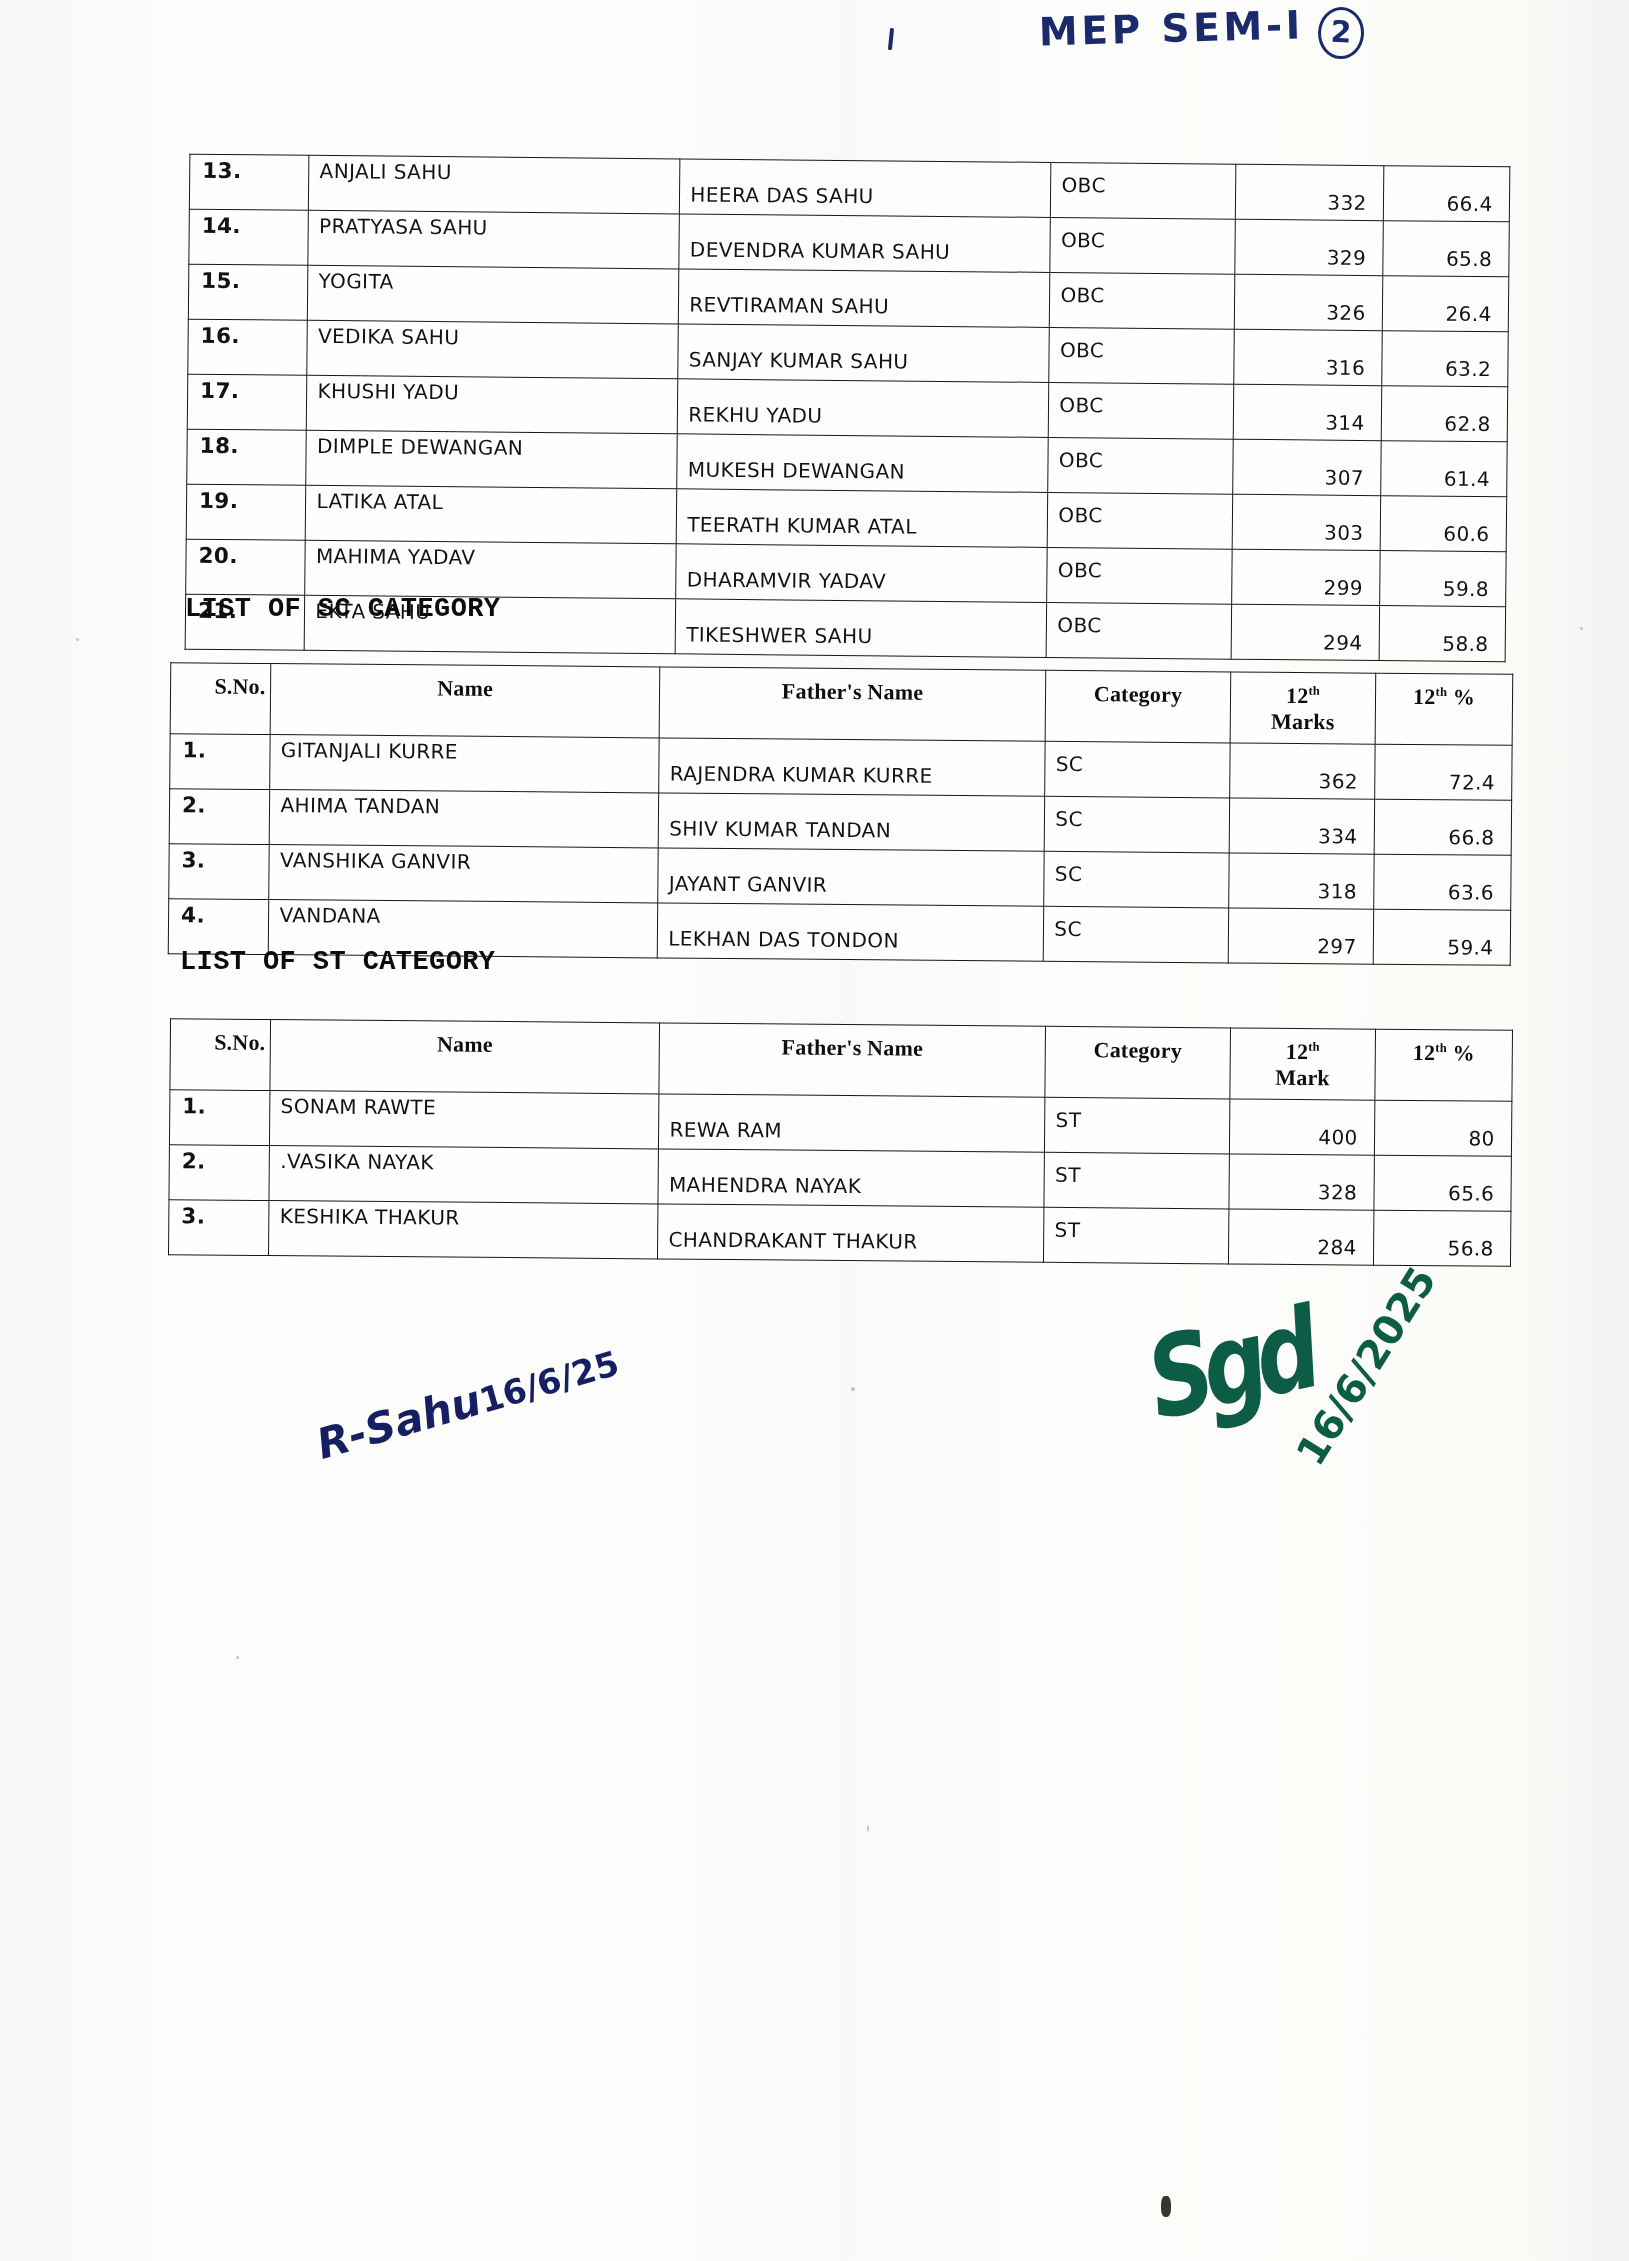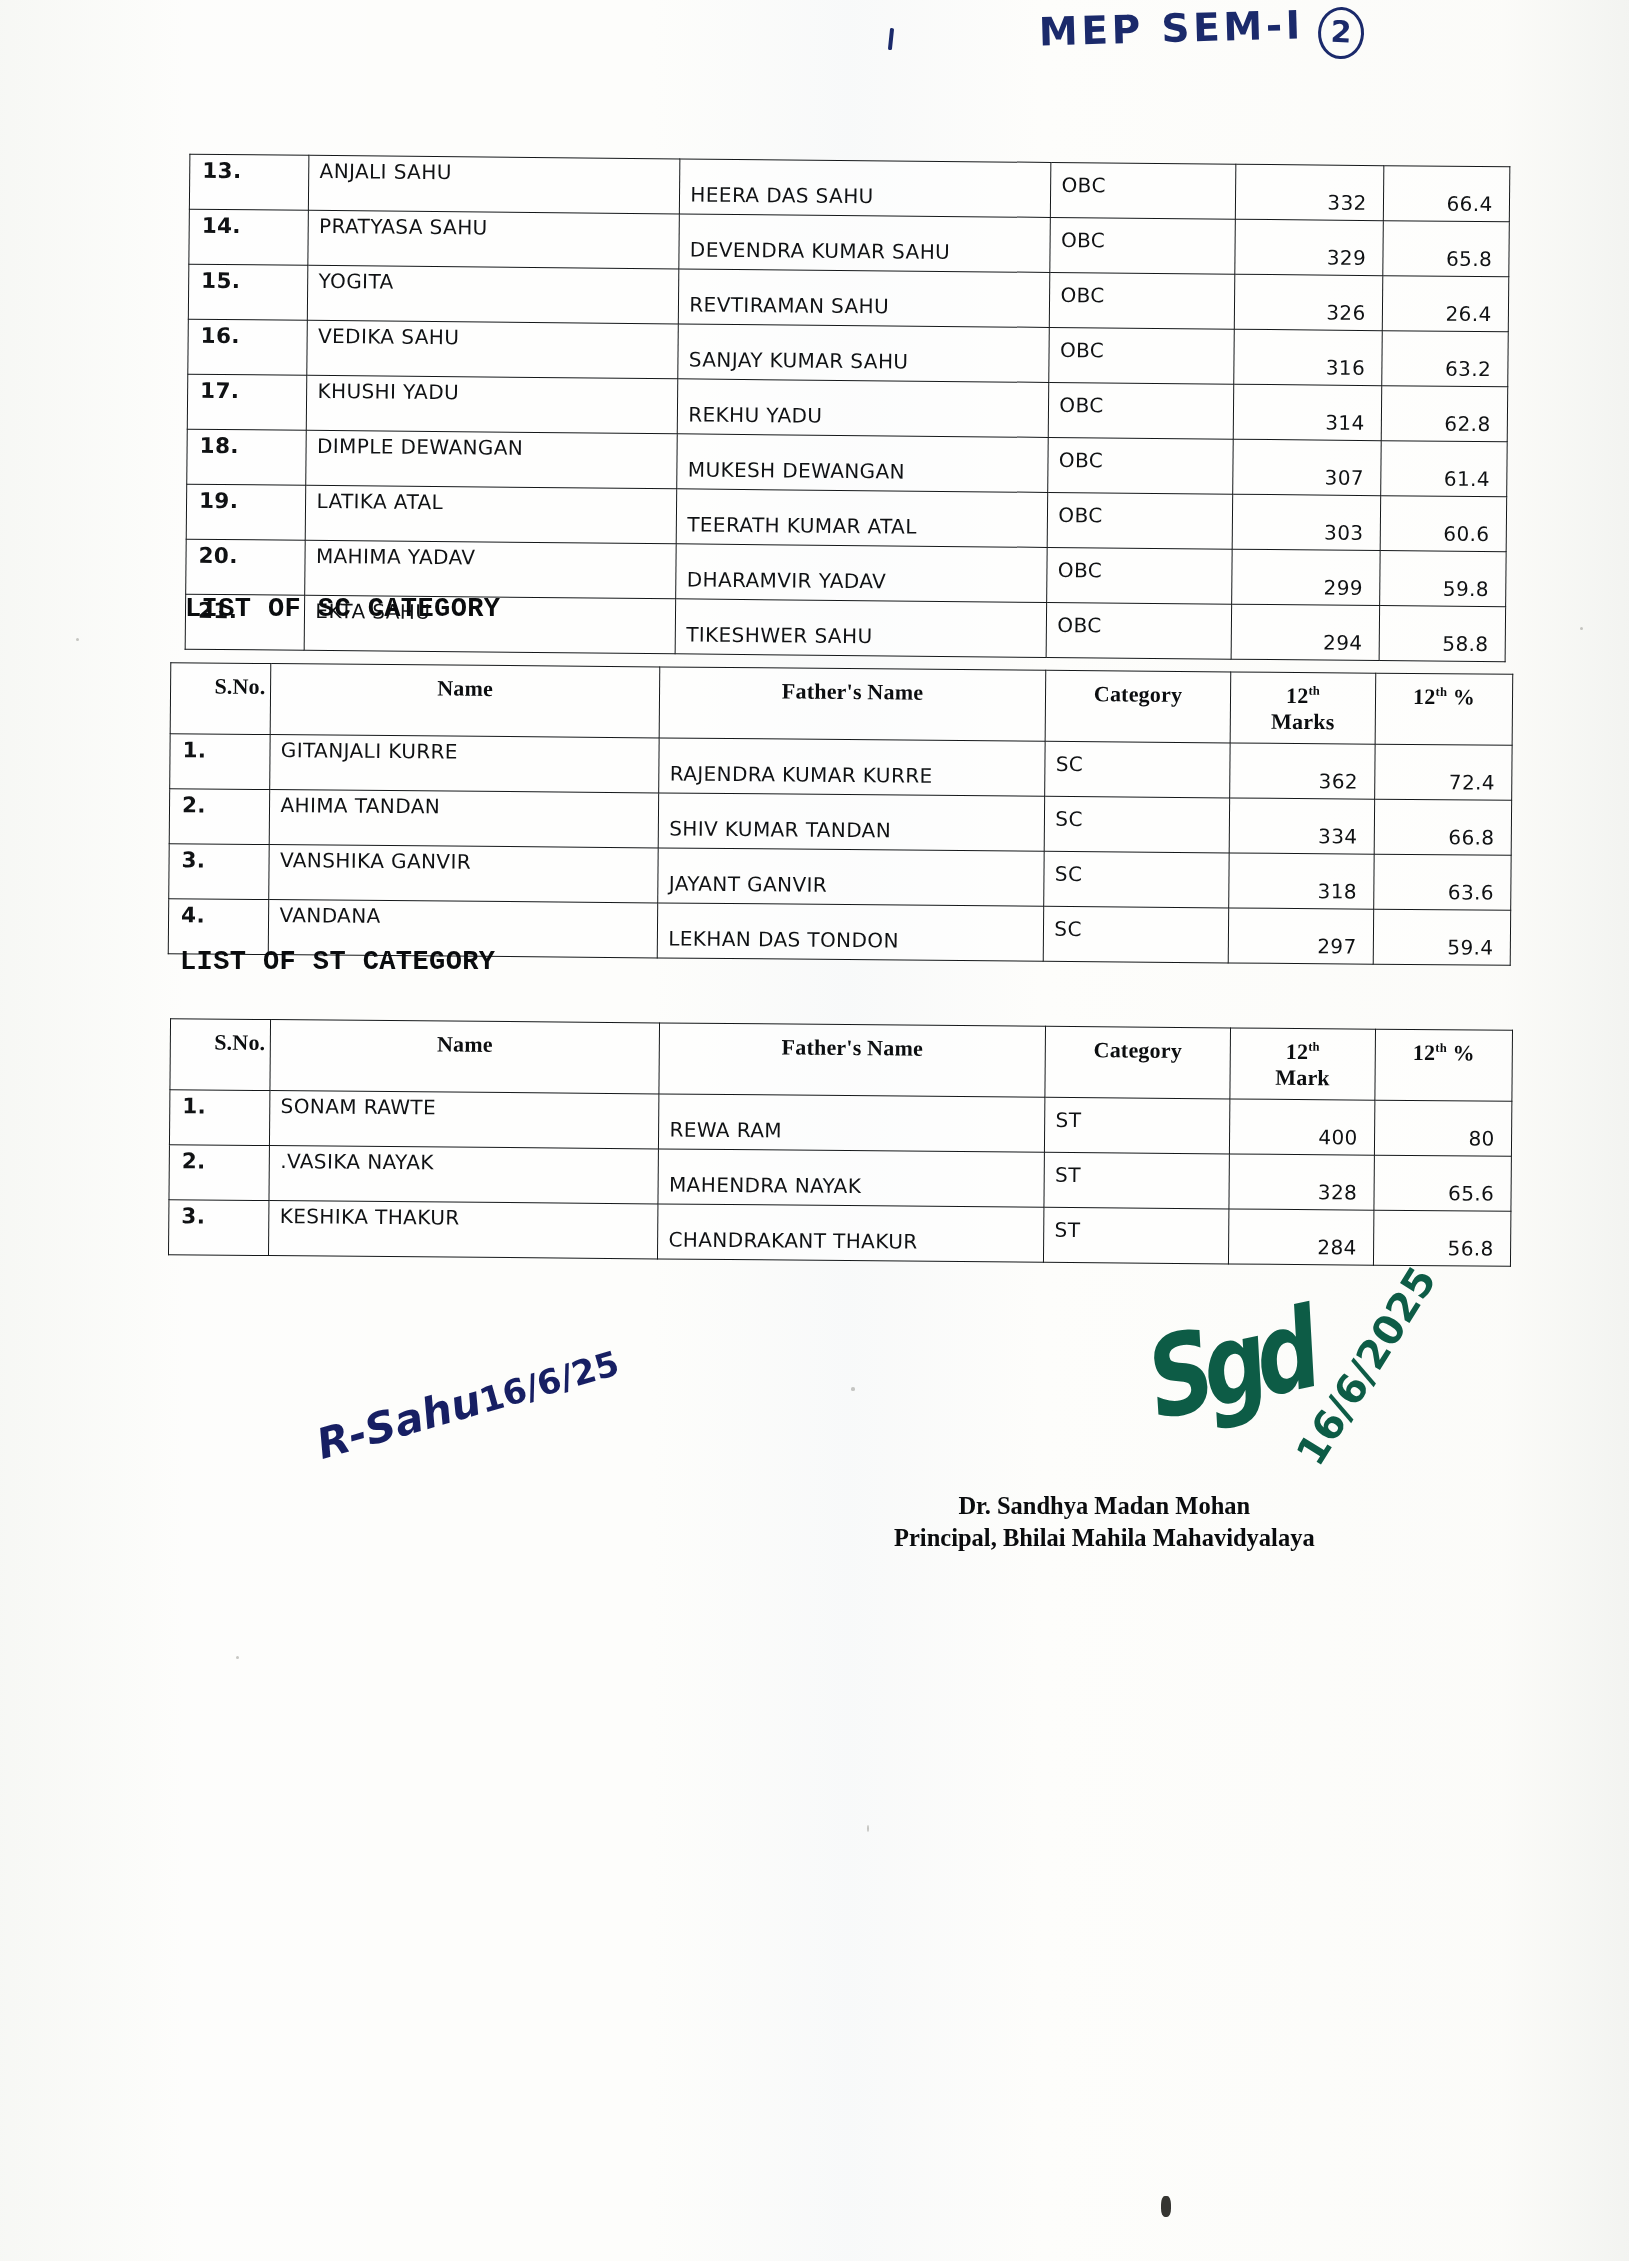--- a/index.html
+++ b/index.html
@@ -647,19 +647,15 @@
       </tbody>
     </table>
   </div>
 
   <div class="sig-ink sig-left">
     <span>R-Sahu</span><span class="dt">16/6/25</span>
   </div>
 
   <div class="sig-ink sig-right-mark">Sgd</div>
   <div class="sig-ink sig-right-date">16/6/2025</div>
-  <div class="sig-block" style="left:894px; top:1490px; text-align:center;">
-    <div class="l1">Dr. Sandhya Madan Mohan</div>
-    <div class="l2">Principal, Bhilai Mahila Mahavidyalaya</div>
-  </div>
 
 </div>
 
 
 </body></html>

